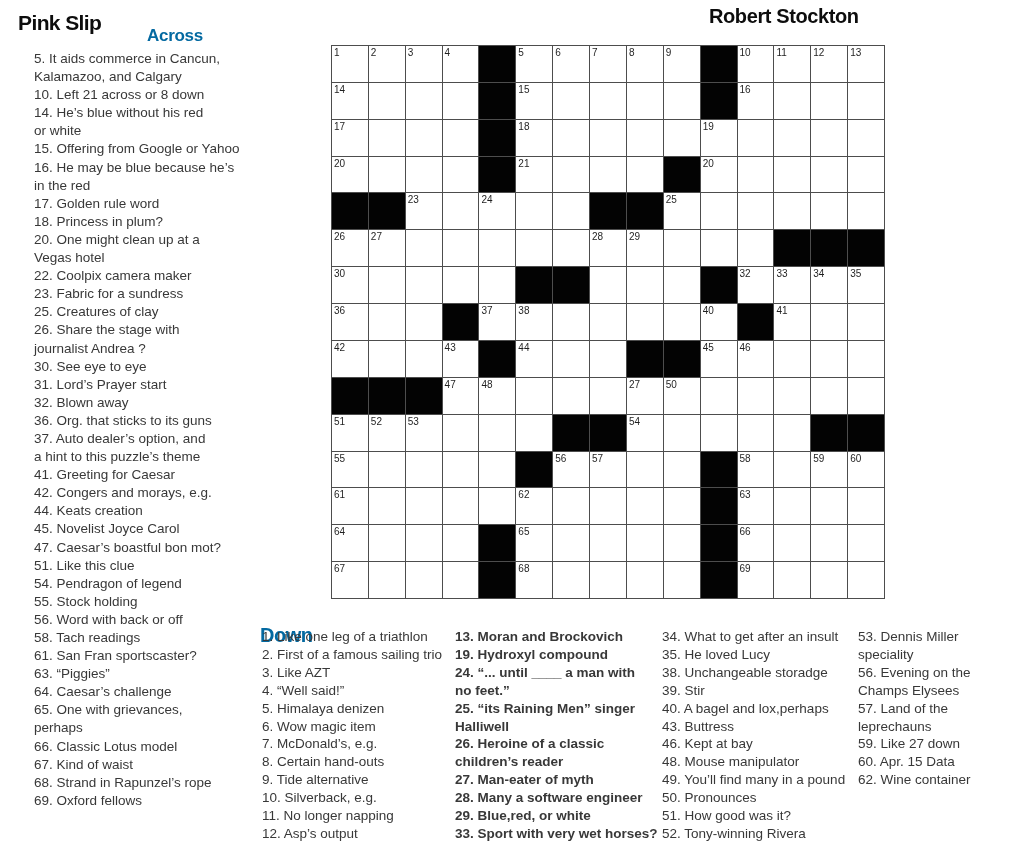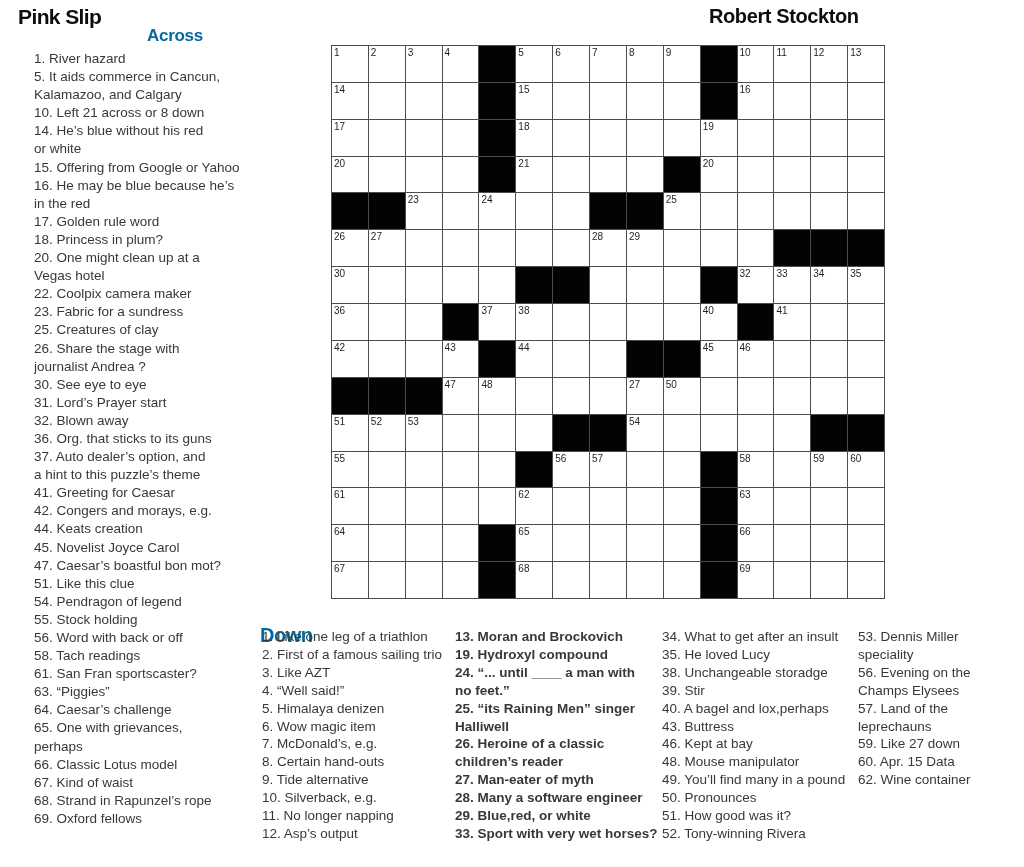--- a/index.html
+++ b/index.html
@@ -1,21 +1,21 @@
 <!DOCTYPE html>
 <html><head>
 <meta charset="utf-8">
 <style>
   html,body { margin:0; padding:0; }
   body {
     width:1024px; height:867px; position:relative; background:#ffffff;
     font-family:"Liberation Sans", sans-serif; color:#383838; overflow:hidden;
   }
   .title {
-    position:absolute; left:18px; top:5px; font-size:21px; font-weight:bold;
+    position:absolute; left:18px; top:11px; font-size:21px; font-weight:bold;
     color:#0d0d0d; letter-spacing:-0.6px;
   }
   .author {
     position:absolute; left:709px; top:5px; font-size:20px; font-weight:bold;
     color:#0d0d0d; letter-spacing:-0.4px;
   }
   .section-head { position:absolute; font-weight:bold; color:#0369a1; }
   #across-head { left:147px; top:26px; font-size:17px; letter-spacing:-0.3px; }
   #down-head   { left:260px; top:624px; font-size:20px; letter-spacing:-0.5px; }
 
@@ -44,21 +44,21 @@
     position:absolute; left:2px; top:1px; font-size:10px; line-height:11px; color:#1f1f1f;
   }
 </style>
 </head>
 <body>
 
 <div class="title">Pink Slip</div>
 <div class="author">Robert Stockton</div>
 
 <div id="across-head" class="section-head">Across</div>
-<div id="across-list"><div class="clue">1. River hazard</div><div class="clue">5. It aids commerce in Cancun,
+<div id="across-list"><div class="clue">5. It aids commerce in Cancun,
 Kalamazoo, and Calgary</div><div class="clue">10. Left 21 across or 8 down</div><div class="clue">14. He’s blue without his red
 or white</div><div class="clue">15. Offering from Google or Yahoo</div><div class="clue">16. He may be blue because he’s
 in the red</div><div class="clue">17. Golden rule word</div><div class="clue">18. Princess in plum?</div><div class="clue">20. One might clean up at a
 Vegas hotel</div><div class="clue">22. Coolpix camera maker</div><div class="clue">23. Fabric for a sundress</div><div class="clue">25. Creatures of clay</div><div class="clue">26. Share the stage with
 journalist Andrea ?</div><div class="clue">30. See eye to eye</div><div class="clue">31. Lord’s Prayer start</div><div class="clue">32. Blown away</div><div class="clue">36. Org. that sticks to its guns</div><div class="clue">37. Auto dealer’s option, and
 a hint to this puzzle’s theme</div><div class="clue">41. Greeting for Caesar</div><div class="clue">42. Congers and morays, e.g.</div><div class="clue">44. Keats creation</div><div class="clue">45. Novelist Joyce Carol</div><div class="clue">47. Caesar’s boastful bon mot?</div><div class="clue">51. Like this clue</div><div class="clue">54. Pendragon of legend</div><div class="clue">55. Stock holding</div><div class="clue">56. Word with back or off</div><div class="clue">58. Tach readings</div><div class="clue">61. San Fran sportscaster?</div><div class="clue">63. “Piggies”</div><div class="clue">64. Caesar’s challenge</div><div class="clue">65. One with grievances,
 perhaps</div><div class="clue">66. Classic Lotus model</div><div class="clue">67. Kind of waist</div><div class="clue">68. Strand in Rapunzel’s rope</div><div class="clue">69. Oxford fellows</div></div>
 
 <div id="grid">
     <div class="cell">

